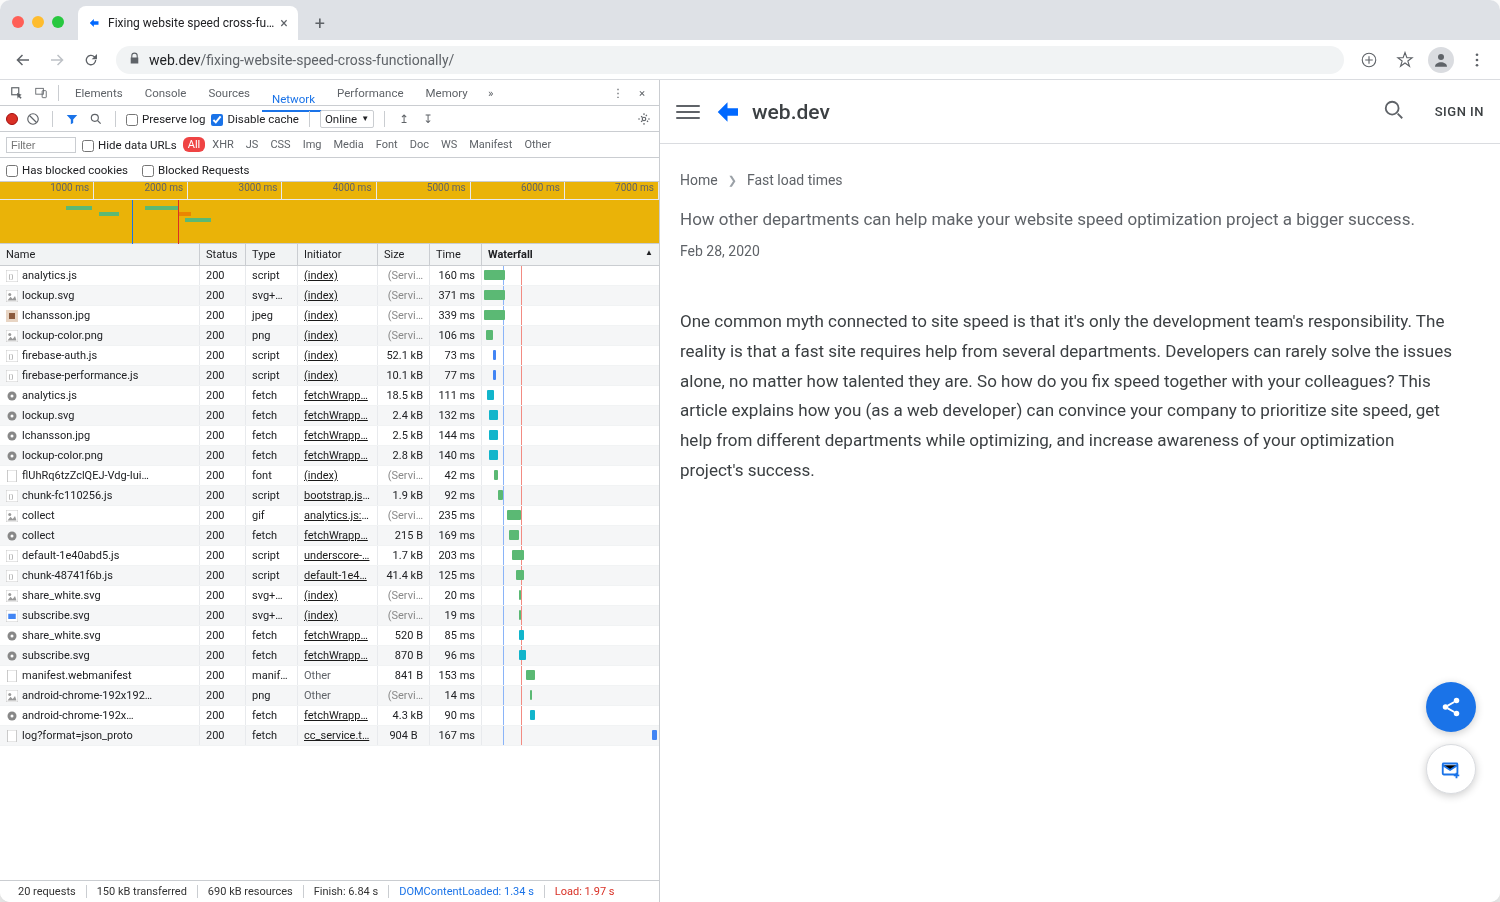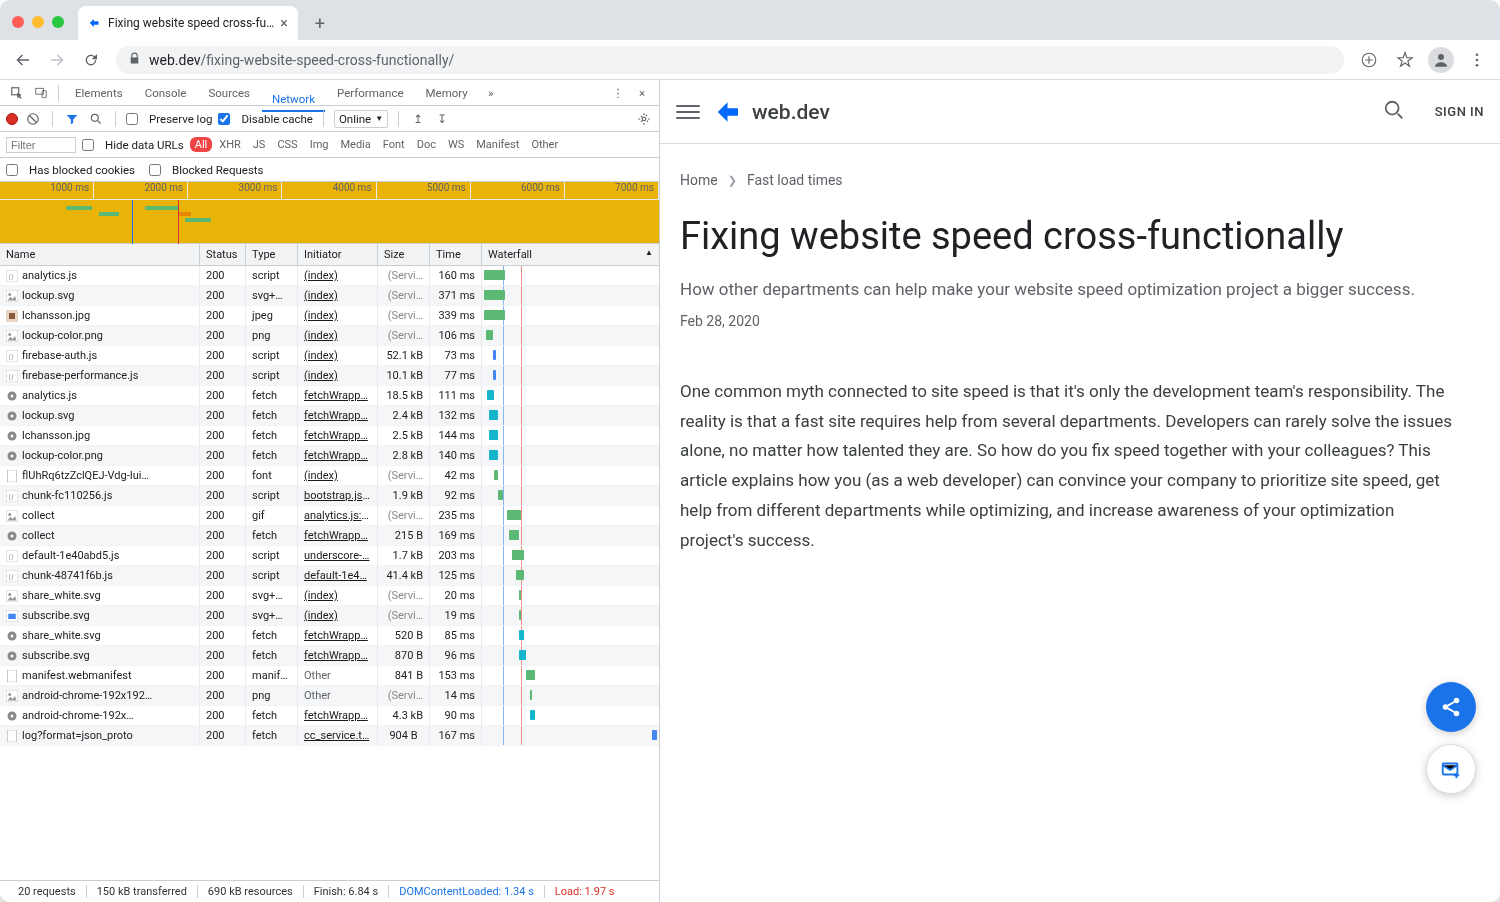--- a/index.html
+++ b/index.html
@@ -38,21 +38,21 @@
 .dt-tabs .icon-btn { width: 22px; height: 22px; display: flex; align-items: center; justify-content: center; color: #5f6368; cursor: pointer; }
 .dt-sep { width: 1px; height: 16px; background: #cacdd1; margin: 0 4px; }
 .dt-tab { padding: 0 10px; height: 26px; line-height: 26px; color: #5f6368; cursor: pointer; }
 .dt-tab.active { color: #1a73e8; border-bottom: 2px solid #1a73e8; margin-bottom: -1px; margin-top: 12px; }
 .dt-spacer { flex: 1; }
 
 .dt-toolbar { height: 26px; border-bottom: 1px solid #cacdd1; display: flex; align-items: center; padding: 0 6px; gap: 6px; }
 .rec { width: 12px; height: 12px; border-radius: 50%; background: #d93025; border: 1px solid #a50e0e; }
 .tb-icon { width: 18px; height: 18px; display: flex; align-items: center; justify-content: center; color: #5f6368; cursor: pointer; }
 .tb-icon.active { color: #1a73e8; }
-.chk { display: flex; align-items: center; gap: 11px; cursor: pointer; }
+.chk { display: flex; align-items: flex-end; gap: 4px; cursor: pointer; }
 .chk input { width: 12px; height: 12px; accent-color: #1a73e8; }
 .select { border: 1px solid #cacdd1; border-radius: 2px; padding: 1px 4px; background: #fff; display: flex; align-items: center; gap: 4px; }
 
 .dt-filter { height: 26px; border-bottom: 1px solid #cacdd1; display: flex; align-items: center; padding: 0 6px; gap: 6px; flex-wrap: nowrap; }
 .filter-inp { width: 70px; border: 1px solid #cacdd1; padding: 1px 4px; color: #999; background: #fff; font-size: 11px; }
 .pill { padding: 1px 5px; border-radius: 6px; cursor: pointer; color: #5f6368; font-size: 11px; }
 .pill.active { background: #ef4444; color: #fff; }
 
 .dt-filter2 { height: 24px; border-bottom: 1px solid #cacdd1; display: flex; align-items: center; padding: 0 6px; gap: 14px; }
 
@@ -61,21 +61,21 @@
 .tl-tick { flex: 1; position: relative; text-align: right; padding-right: 4px; border-right: 1px solid #e8eaed; }
 .tl-body { position: relative; height: 44px; }
 .tl-bar { position: absolute; height: 4px; background: #5bb974; top: 6px; }
 .tl-line { position: absolute; top: 0; bottom: 0; width: 1px; }
 .tl-line.blue { background: #1a73e8; }
 .tl-line.red { background: #d93025; }
 
 .net-table { flex: 1; overflow: auto; }
 .net-head { display: grid; grid-template-columns: 200px 46px 52px 80px 52px 52px 1fr; border-bottom: 1px solid #cacdd1; background: #f1f3f4; font-size: 11px; position: sticky; top: 0; }
 .net-head > div { padding: 4px 6px; border-right: 1px solid #cacdd1; overflow: hidden; white-space: nowrap; text-overflow: ellipsis; }
-.net-head > div:last-child { border-right: none; display: flex; justify-content: space-between; }
+.net-head > div:last-child { border-right: none; display: flex; justify-content: space-between; font-weight: bold; }
 .net-row { display: grid; grid-template-columns: 200px 46px 52px 80px 52px 52px 1fr; font-size: 11px; border-bottom: 1px solid #f1f3f4; }
 .net-row:nth-child(even) { background: #f5f6f7; }
 .net-row > div { padding: 2px 6px; border-right: 1px solid #e8eaed; overflow: hidden; white-space: nowrap; text-overflow: ellipsis; height: 19px; line-height: 15px; }
 .net-row > div:last-child { border-right: none; position: relative; }
 .name-cell { display: flex; align-items: center; gap: 4px; }
 .file-icon { width: 12px; height: 12px; display: inline-flex; align-items: center; justify-content: center; flex-shrink: 0; }
 .initiator { color: #1a1a1a; text-decoration: underline; cursor: pointer; }
 .initiator.gray { color: #5f6368; text-decoration: none; }
 .size-gray { color: #888; }
 .wf-bar { position: absolute; height: 10px; top: 4px; background: #5bb974; border-radius: 1px; }
@@ -93,21 +93,21 @@
 .page { flex: 1; overflow: auto; background: #fff; position: relative; }
 .page-header { height: 64px; border-bottom: 1px solid #dadce0; display: flex; align-items: center; padding: 0 16px; gap: 14px; }
 .hamburger { width: 24px; height: 24px; display: flex; flex-direction: column; justify-content: center; gap: 4px; cursor: pointer; }
 .hamburger span { height: 2px; background: #5f6368; border-radius: 1px; }
 .logo { display: flex; align-items: center; gap: 8px; font-size: 21px; font-weight: 500; color: #3c4043; }
 .logo svg { width: 30px; height: 30px; }
 .search-ic { margin-left: auto; color: #5f6368; cursor: pointer; }
 .signin { font-size: 13px; font-weight: 500; color: #3c4043; letter-spacing: 0.5px; margin-left: 16px; cursor: pointer; }
 
 .content { padding: 28px 48px 40px 20px; }
-.breadcrumb { display: flex; align-items: center; gap: 10px; font-size: 14px; color: #5f6368; margin-bottom: 26px; }
+.breadcrumb { display: flex; align-items: center; gap: 10px; font-size: 14px; color: #5f6368; margin-bottom: 18px; }
 .breadcrumb a { color: #5f6368; text-decoration: none; cursor: pointer; }
 .breadcrumb .chev { color: #9aa0a6; font-size: 11px; }
 h1 { font-size: 38px; font-weight: 400; color: #202124; margin-bottom: 16px; line-height: 1.2; }
 .subtitle { font-size: 17px; color: #5f6368; line-height: 1.6; margin-bottom: 10px; }
 .date { font-size: 14px; color: #5f6368; margin-bottom: 48px; }
 .author { display: flex; align-items: center; gap: 14px; margin-bottom: 60px; }
 .author-av { width: 58px; height: 58px; border-radius: 50%; background: linear-gradient(135deg, #d7ccc8, #efebe9); position: relative; overflow: hidden; }
 .author-av::after { content: ''; position: absolute; width: 30px; height: 30px; background: #8d6e63; border-radius: 50%; top: 8px; left: 14px; }
 .author-av::before { content: ''; position: absolute; width: 50px; height: 40px; background: #fff; border-radius: 50% 50% 0 0; bottom: -20px; left: 4px; }
 .author-name { font-size: 15px; color: #5f6368; }
@@ -873,21 +873,20 @@
             </svg></div>
         <div class="signin">SIGN IN</div>
       </div>
 
       <div class="content">
         <div class="breadcrumb">
           <a>Home</a>
           <span class="chev">❯</span>
           <a>Fast load times</a>
         </div>
-        <h1>Fixing website speed cross-functionally</h1>
         <p class="subtitle">How other departments can help make your website speed optimization project a bigger success.</p>
         <p class="date">Feb 28, 2020</p>
         <p class="body-text">One common myth connected to site speed is that it's only the development team's responsibility. The reality is that a fast site requires help from several departments. Developers can rarely solve the issues alone, no matter how talented they are. So how do you fix speed together with your colleagues? This article explains how you (as a web developer) can convince your company to prioritize site speed, get help from different departments while optimizing, and increase awareness of your optimization project's success.</p>
       </div>
 
       <div class="fab share">
         <svg width="22" height="22" viewBox="0 0 24 24">
             <circle cx="18" cy="5" r="3" fill="currentColor"></circle>
             <circle cx="6" cy="12" r="3" fill="currentColor"></circle>
             <circle cx="18" cy="19" r="3" fill="currentColor"></circle>

